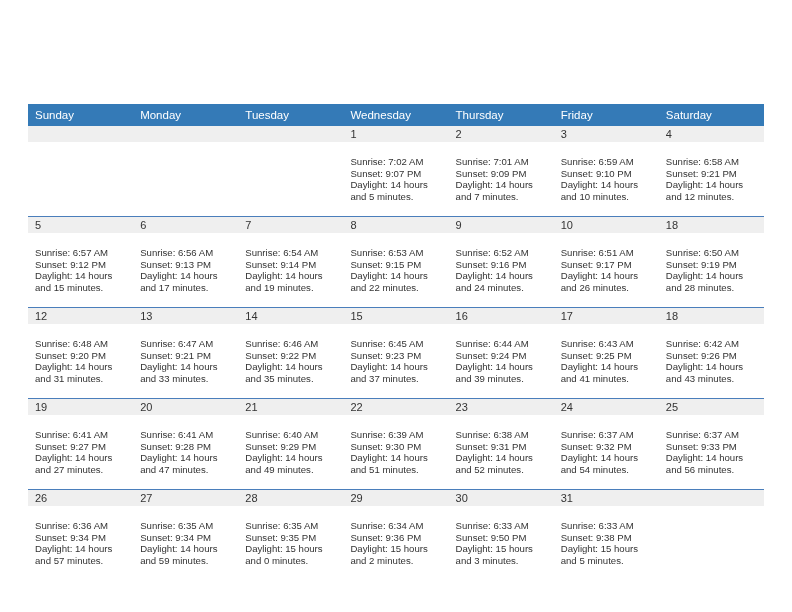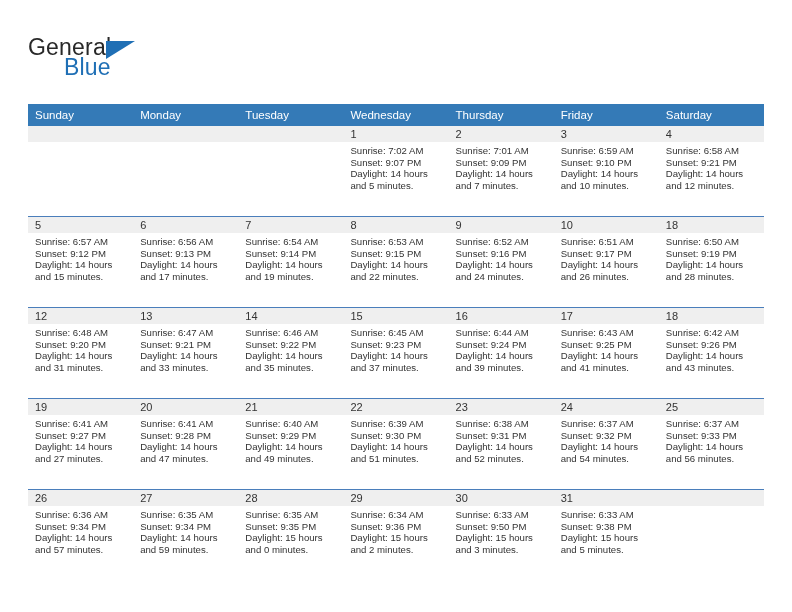--- a/index.html
+++ b/index.html
@@ -122,42 +122,37 @@
     line-height: 16px;
     font-size: 11px;
     color: #333333;
     padding-left: 7px;
     box-sizing: border-box;
   }
   .daynum-band.empty {
     color: transparent;
   }
   .cell-body {
-    padding: 3px 6px 0 7px;
+    padding: 14px 6px 0 7px;
     font-size: 9.6px;
     line-height: 11.6px;
     color: #333333;
   }
   .cell-body div {
     white-space: normal;
   }
   td.blank .cell-body { visibility: hidden; }
 </style>
 </head>
 <body>
 
 <div class="page">
 
   <div class="header">
 
-    <div class="brand">
-      <span class="brand-general">General</span>
-      <span class="brand-triangle"></span>
-      <span class="brand-blue">Blue</span>
-    </div>
 
 
   </div>
 
   <table class="calendar">
     <thead>
       <tr id="weekday-header-row">
           <th>Sunday</th>
           <th>Monday</th>
           <th>Tuesday</th>

